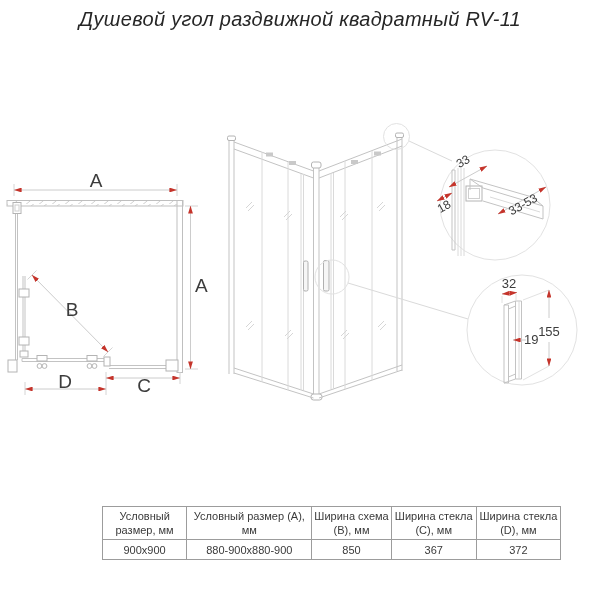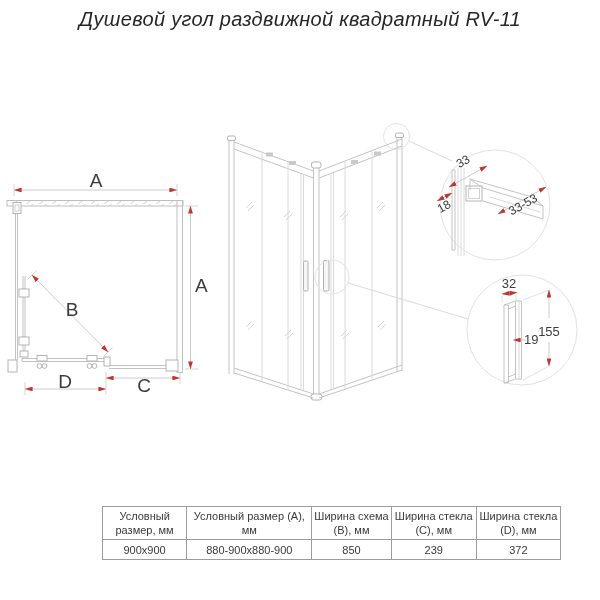--- a/index.html
+++ b/index.html
@@ -178,17 +178,17 @@
       <th>Ширина схема (B), мм</th>
       <th>Ширина стекла (C), мм</th>
       <th>Ширина стекла (D), мм</th>
     </tr>
   </thead>
   <tbody>
     <tr>
       <td>900x900</td>
       <td>880-900x880-900</td>
       <td>850</td>
-      <td>239</td>
+      <td>367</td>
       <td>372</td>
     </tr>
   </tbody>
 </table>
 
 </body></html>

